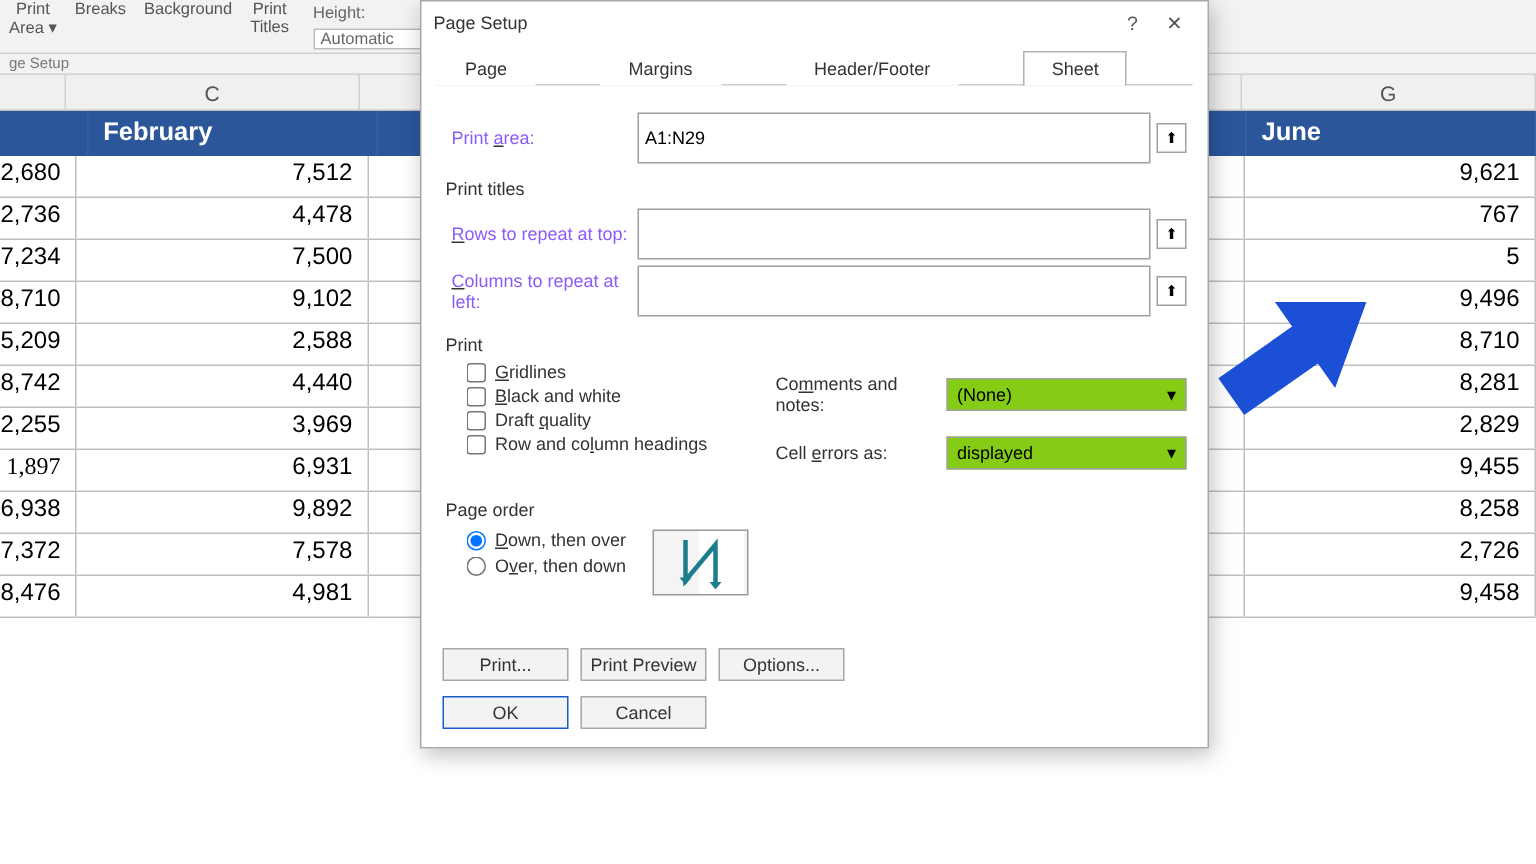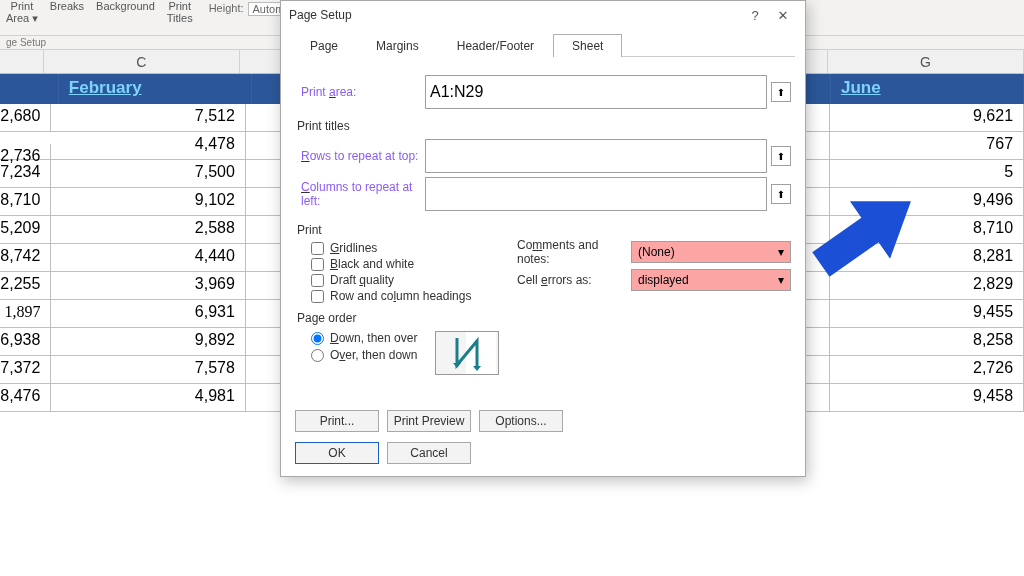--- a/index.html
+++ b/index.html
@@ -11,48 +11,48 @@
 .ribbon-btn { display: flex; flex-direction: column; align-items: center; padding: 0 6px; color: #555; font-size: 11px; }
 .ribbon-section-label { font-size: 10px; background: #f3f2f1; color: #777; padding: 1px 6px; border-bottom: 1px solid #d0d0d0; }
 
 .grid-area { position: relative; }
 
 
 .col-headers { display: flex; height: 24px; background: #f0f0f0; border-bottom: 1px solid #c0c0c0; }
 .col-head { flex: 1; text-align: center; font-size: 14px; color: #555; border-right: 1px solid #d0d0d0; line-height: 24px; }
 
 
-.month-row { display: flex; height: 30px; background: #2b579a; color: #7dd3fc; text-decoration: underline; }
+.month-row { display: flex; height: 30px; background: #2b579a; color: #ffffff; }
 .month-cell { flex: 1; padding: 4px 10px; font-weight: bold; font-size: 17px; border-right: 1px solid rgba(255,255,255,0.06); }
 
 
 .data-rows { }
 .data-row { display: flex; height: 28px; border-bottom: 1px solid #bfbfbf; }
 .data-cell { flex: 1; text-align: right; padding: 3px 10px 0 0; font-size: 16px; color: #000; border-right: 1px solid #bfbfbf; }
 
 
 .dialog { position: absolute; left: 280px; top: 0; width: 526px; background: #fff; border: 1px solid #a8a8a8; box-shadow: 2px 4px 14px rgba(0,0,0,0.25); z-index: 20; }
 .dialog-titlebar { display: flex; align-items: center; height: 28px; padding: 0 8px; font-size: 12px; color: #333; }
 .dialog-titlebar .title { flex: 1; }
 .dialog-titlebar .btn { width: 28px; text-align: center; font-size: 13px; color: #555; }
 .dialog-body { padding: 4px 14px 12px 14px; }
-.tabs { display: flex; border-bottom: 1px solid #ccc; margin: 4px 10px 10px 10px; }
+.tabs { display: flex; border-bottom: 1px solid #ccc; margin: 4px 10px 10px 10px; gap: 43px; }
 .tab { padding: 4px 18px; font-size: 12px; color: #333; border: 1px solid transparent; border-bottom: none; position: relative; top: 1px; background: #fff; }
 .tab.active { border-color: #b0b0b0; background: #fff; }
 
 .form-row { display: flex; align-items: center; margin: 4px 0; }
 .form-row label { width: 130px; font-size: 12px; color: #8b5cf6; padding-left: 6px; }
-.form-row input[type="text"] { flex: 1; border: 1px solid #a0a0a0; height: 20px; padding: 16px 4px; font-size: 16px; }
+.form-row input[type="text"] { flex: 1; border: 1px solid #a0a0a0; height: 20px; padding: 16px 4px; font-size: 12px; }
 .range-btn { width: 20px; height: 20px; border: 1px solid #a0a0a0; text-align: center; font-size: 10px; margin-left: 4px; display:flex; align-items:center; justify-content:center; }
 .section-hdr { font-size: 12px; color: #333; padding: 6px 0 2px 2px; }
 .checkbox-row { display: flex; align-items: center; margin: 2px 0 2px 16px; font-size: 12px; color: #333; }
 .checkbox-row input { margin-right: 6px; }
-.opt-row { display: flex; align-items: center; margin: 3px 0; }
+.opt-row { display: flex; align-items: center; margin: 14px 0; }
 .opt-row label { width: 130px; padding-left: 16px; font-size: 12px; color: #333; }
-.opt-row .sel { width: 160px; height: 22px; border: 1px solid #a0a0a0; padding: 2px 6px; font-size: 12px; background:#fca5a5; display:flex; align-items:center; justify-content:space-between; }
+.opt-row .sel { width: 160px; height: 22px; border: 1px solid #a0a0a0; padding: 2px 6px; font-size: 12px; background:#84cc16; display:flex; align-items:center; justify-content:space-between; }
 .page-order { position: relative; margin-top: 4px; }
 .radio-row { display: flex; align-items: center; margin: 3px 0 3px 16px; font-size: 12px; color: #333; }
 .radio-row input { margin-right: 6px; }
 .page-order-img { position: absolute; left: 140px; top: 0; width: 64px; height: 44px; border: 1px solid #999; background: repeating-linear-gradient(90deg,#f4f4f4 0 30px,#fff 30px 60px), repeating-linear-gradient(0deg,#f4f4f4 0 20px,#fff 20px 40px); display:flex; align-items:center; justify-content:center; }
 .page-order-img svg { width: 40px; height: 36px; }
 
 .dlg-buttons { display: flex; justify-content: flex-start; gap: 8px; margin-top: 28px; }
 .dlg-buttons.row1 { margin-top: 48px; }
 .dlg-btn { min-width: 84px; height: 22px; border: 1px solid #a8a8a8; background: #f3f3f3; font-size: 12px; color: #333; }
 .dlg-btn.primary { border: 1px solid #1a5cc8; }
@@ -73,21 +73,21 @@
   <div class="ribbon-btn">
       <span>Breaks</span>
     </div>
   <div class="ribbon-btn">
       <span>Background</span>
     </div>
   <div class="ribbon-btn">
     <span>Print</span>
     <span>Titles</span>
   </div>
-  <div class="ribbon-group" style="flex-direction:row; gap:4px; align-items:flex-start; padding-top:2px;">
+  <div class="ribbon-group" style="flex-direction:column; gap:4px; align-items:flex-start; padding-top:2px;">
     <span>Height:</span>
     <span style="border:1px solid #bbb; padding:0 18px 0 4px; background:#fff;">Automatic</span>
   </div>
   <div class="ribbon-btn" style="flex-direction:row; gap:3px;">
       <span>☑</span>
       <span>View</span>
     </div>
   <div class="ribbon-btn" style="flex-direction:row; gap:3px;">
       <span>☑</span>
       <span>View</span>
@@ -133,21 +133,21 @@
   <div class="data-rows" id="data-rows">
       <div class="data-row">
         <div class="data-cell" style="flex:0.22;">2,680</div>
         <div class="data-cell">7,512</div>
         <div class="data-cell"></div>
         <div class="data-cell"></div>
         <div class="data-cell"></div>
         <div class="data-cell">9,621</div>
       </div>
       <div class="data-row">
-        <div class="data-cell" style="flex:0.22;margin-top:12px;">2,736</div>
+        <div class="data-cell" style="flex:0.22;">2,736</div>
         <div class="data-cell">4,478</div>
         <div class="data-cell"></div>
         <div class="data-cell"></div>
         <div class="data-cell"></div>
         <div class="data-cell">767</div>
       </div>
       <div class="data-row">
         <div class="data-cell" style="flex:0.22;">7,234</div>
         <div class="data-cell">7,500</div>
         <div class="data-cell"></div>

